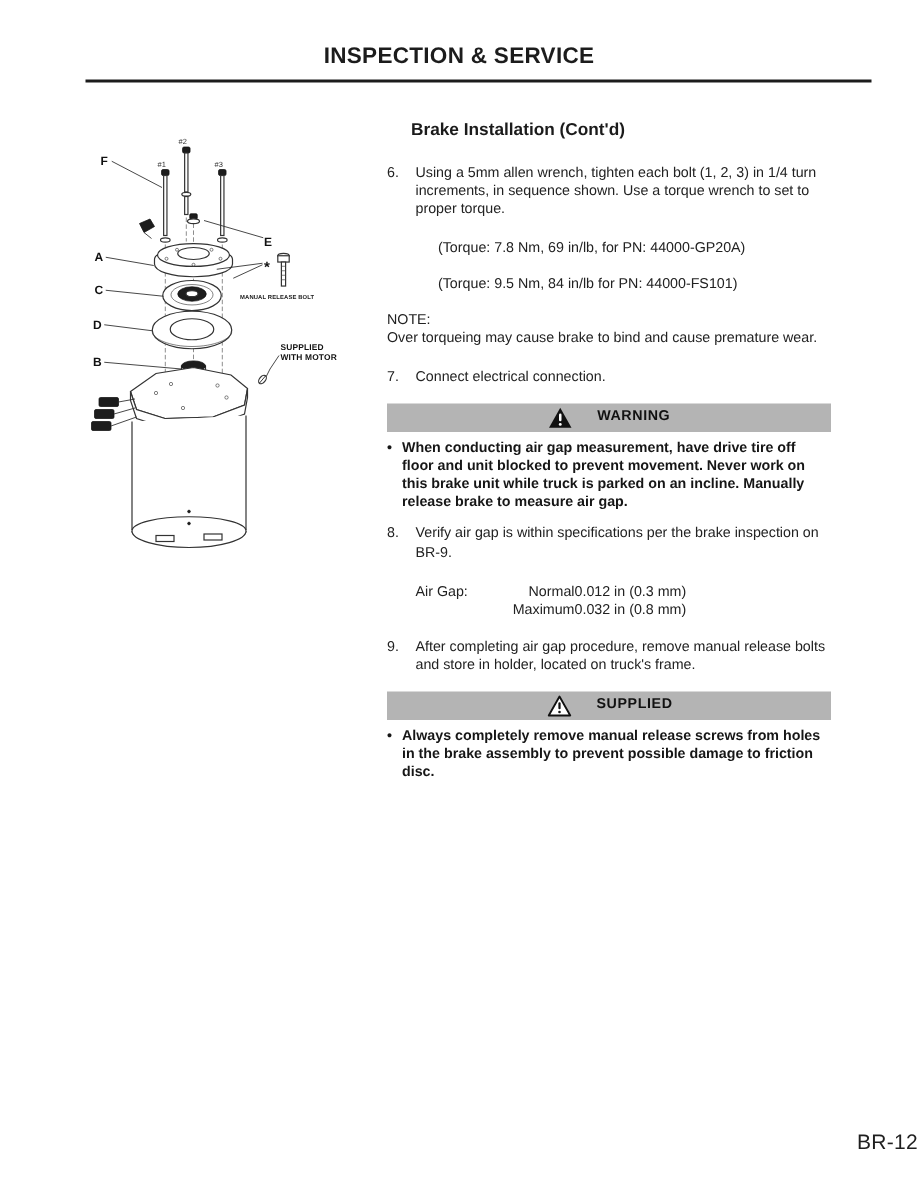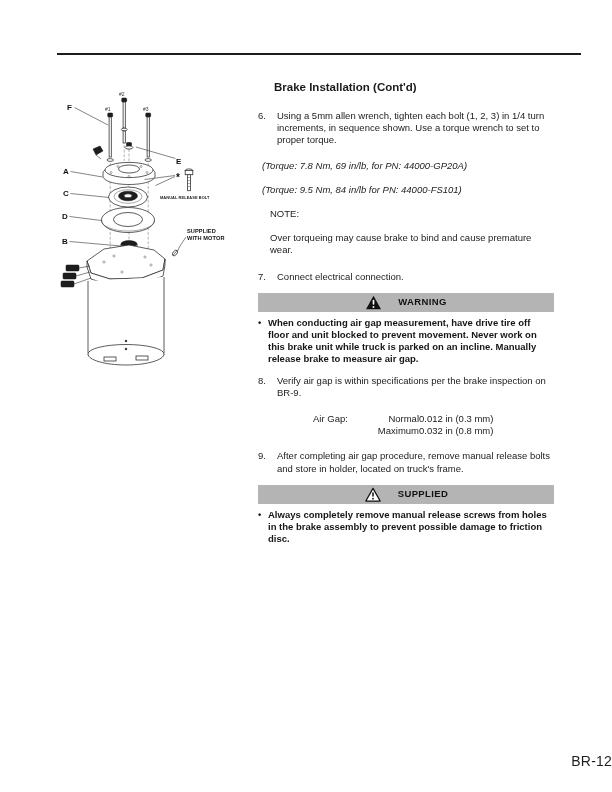--- a/index.html
+++ b/index.html
@@ -11,35 +11,35 @@
     position:absolute;top:29px;left:0;width:612px;text-align:center;
     font-size:15px;font-weight:bold;letter-spacing:.2px;color:#1c1c1c;
   }
   .hdr-rule{position:absolute;top:53px;left:57px;width:524px;height:1.6px;background:#1c1c1c;}
 
   .col{position:absolute;left:258px;top:64px;width:296px;font-size:9.5px;line-height:12.2px;color:#222;}
   .sec-heading{font-size:11.5px;font-weight:bold;color:#1b1b1b;line-height:14px;margin:16px;}
   .step{display:flex;margin:0;}
   .step .num{flex:0 0 19px;}
   .step .txt{flex:1 1 auto;}
-  .indent{margin-left:4px;font-style:italic;}
+  .indent{margin-left:34px;}
   .mt7{margin-top:7px;}  .mt9{margin-top:9px;}
   .mt12{margin-top:12px;} .mt13{margin-top:13px;} .mt14{margin-top:14px;}
-  .note-label{margin:12px;}
+  .note-label{margin:0;}
   .bar{
     margin-top:10px;height:19px;background:#b4b4b4;
     display:flex;align-items:center;justify-content:center;gap:16px;
   }
   .bar-label{font-size:9.5px;font-weight:bold;letter-spacing:.4px;color:#111;}
   .bar svg{display:block;}
   .bullet-row{display:flex;margin-top:5px;font-weight:bold;color:#161616;}
   .bullet-row .b{flex:0 0 10px;}
   .airgap{margin-left:19px;margin-top:14px;}
   .airgap .row{display:flex;}
-  .airgap .c1{flex:0 0 45px;margin-left:36px;}
+  .airgap .c1{flex:0 0 45px;}
   .airgap .c2{flex:0 0 61px;text-align:right;}
   .footer{
     position:absolute;top:753px;left:0;width:612px;text-align:right;
     font-size:14px;color:#1f1f1f;letter-spacing:.2px;
   }
   
   .diagram{position:absolute;left:52px;top:85px;}
   .dg-label{font-size:8px;font-weight:bold;fill:#111;}
   .dg-star{font-size:10px;font-weight:bold;fill:#111;}
   .dg-boltnum{font-size:5px;fill:#333;}
@@ -49,20 +49,21 @@
   .shape{stroke:#333;stroke-width:.8;fill:#fff;}
   .thin{stroke:#444;stroke-width:.45;fill:none;}
   .dash{stroke:#555;stroke-width:.45;fill:none;stroke-dasharray:3 1.6;}
   .dark{fill:#1d1d1d;stroke:#111;stroke-width:.5;}
 </style>
 </head>
 <body>
 
 <div class="page">
 
+  <div class="hdr-title">INSPECTION &amp; SERVICE</div>
   <div class="hdr-rule"></div>
 
   <svg class="diagram" width="192" height="296" viewBox="0 0 192 296">
 
     <path class="dash" d="M58.2 78 L58.2 166"></path>
     <path class="dash" d="M72.2 60 L72.2 76"></path>
     <path class="dash" d="M96.2 78 L96.2 168"></path>
     <path class="dash" d="M77 64 L77 156"></path>
 
     <g>

